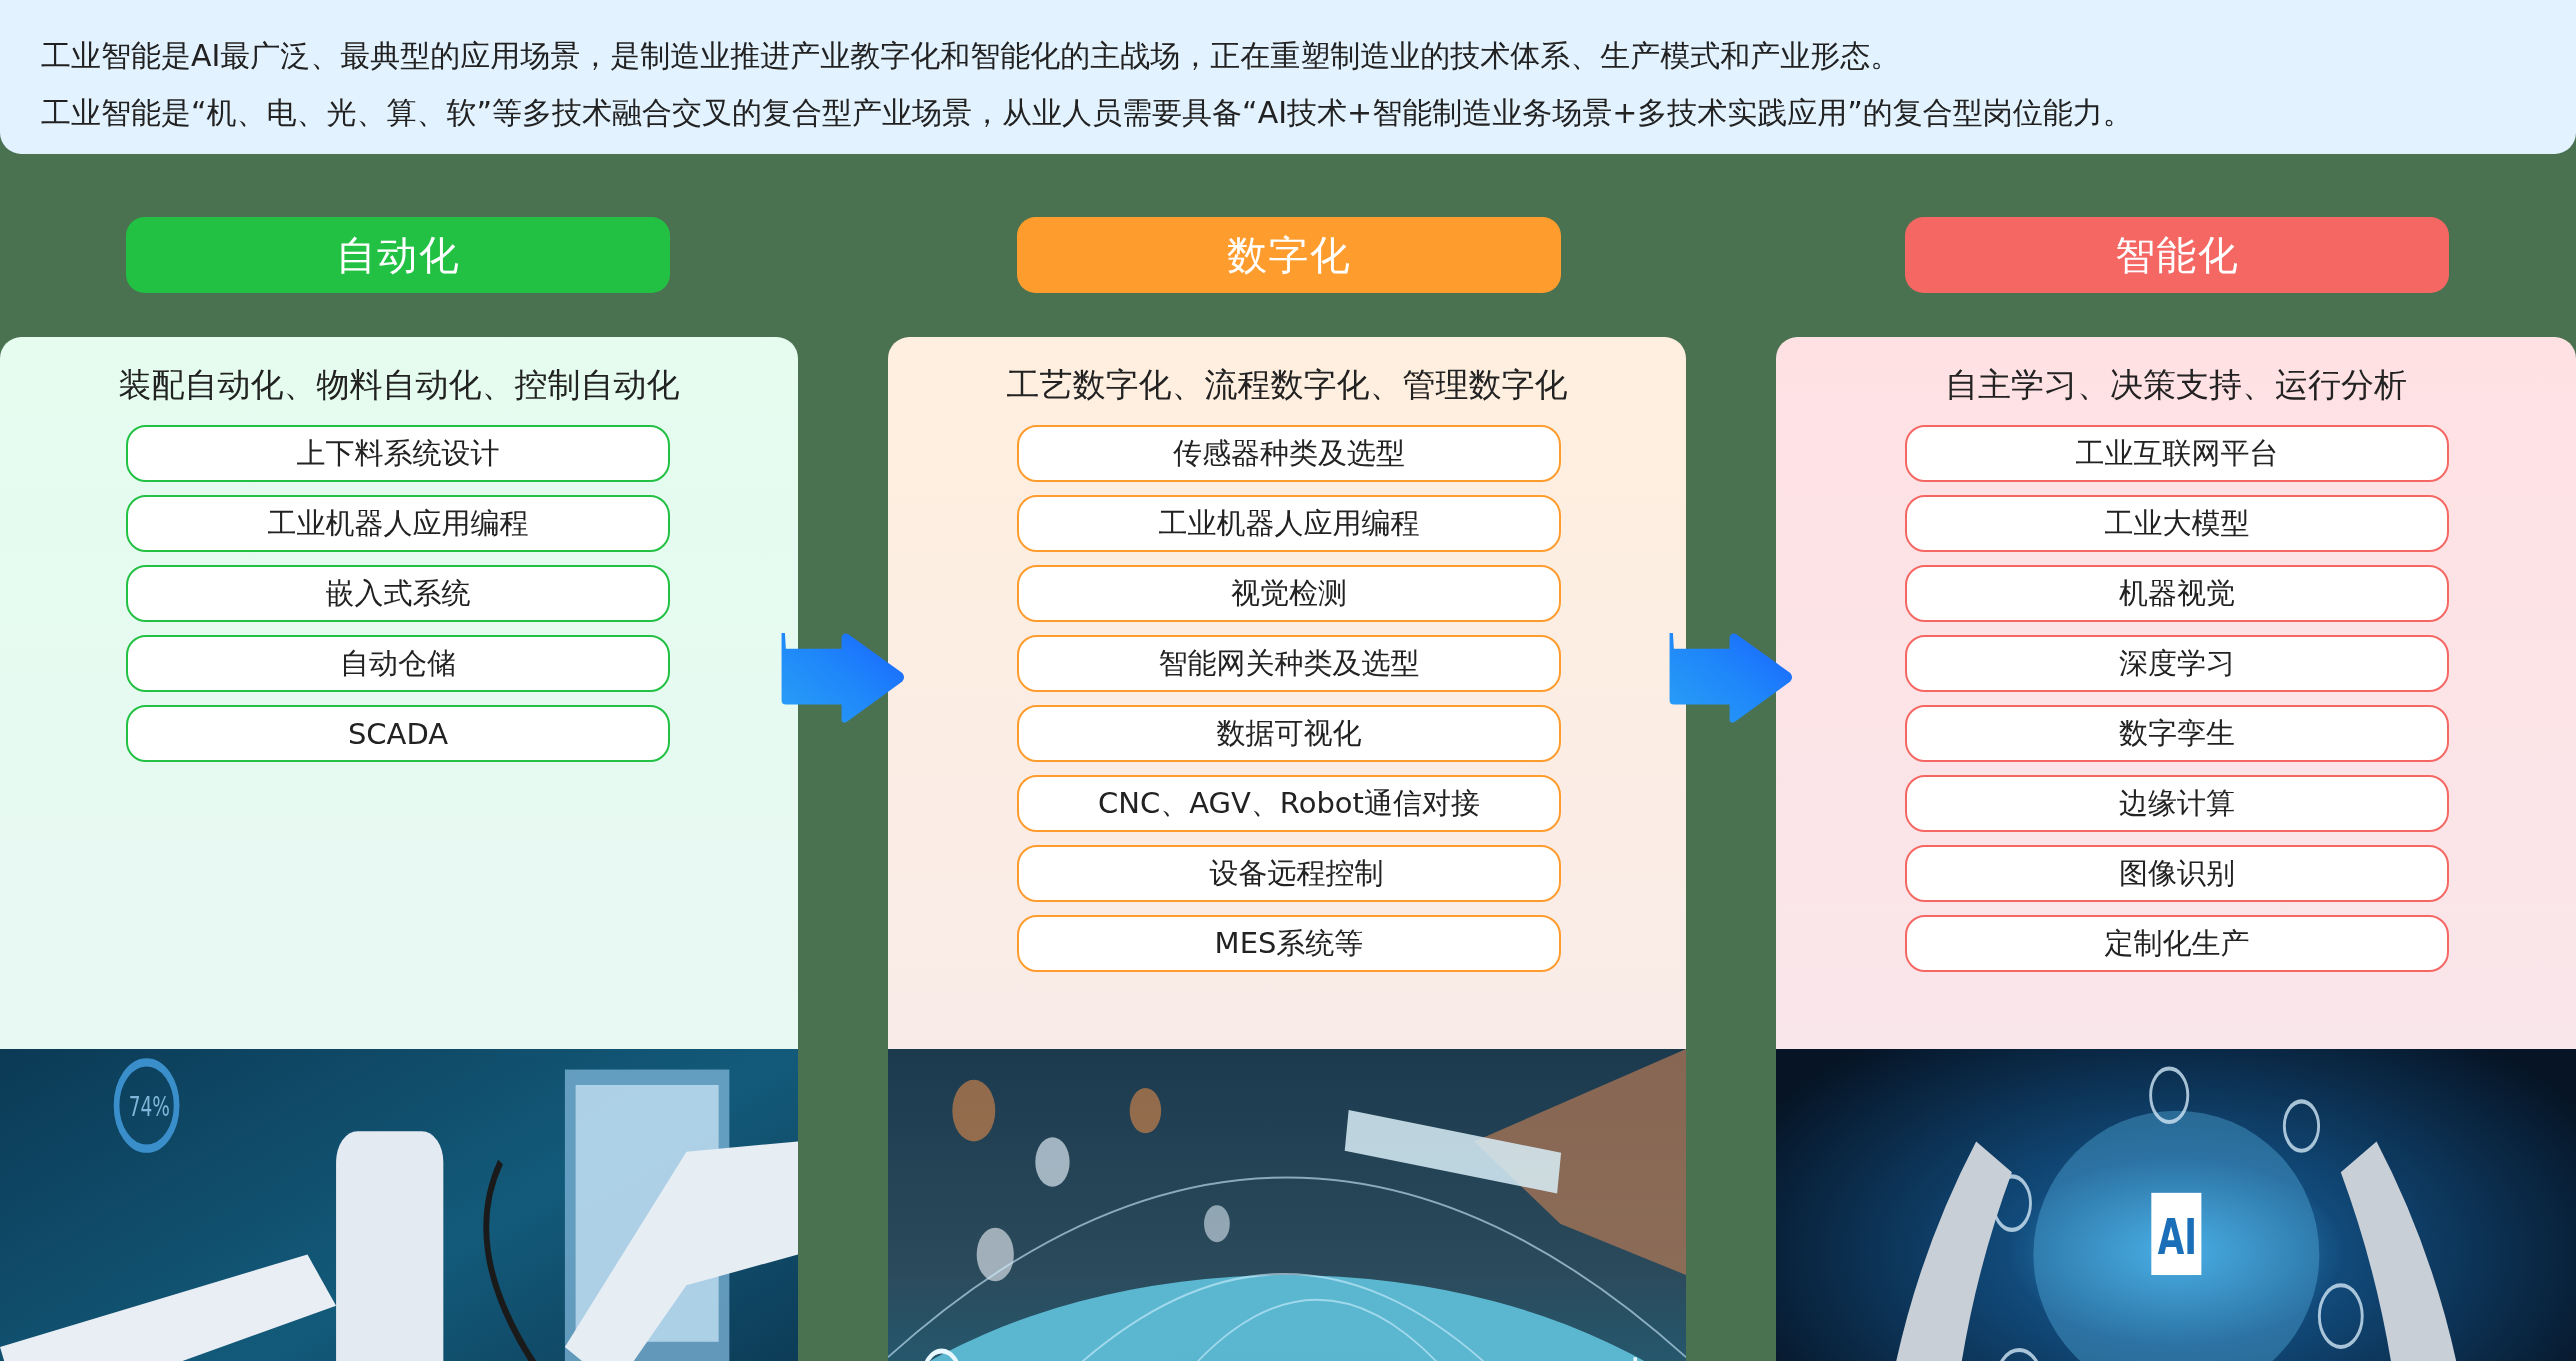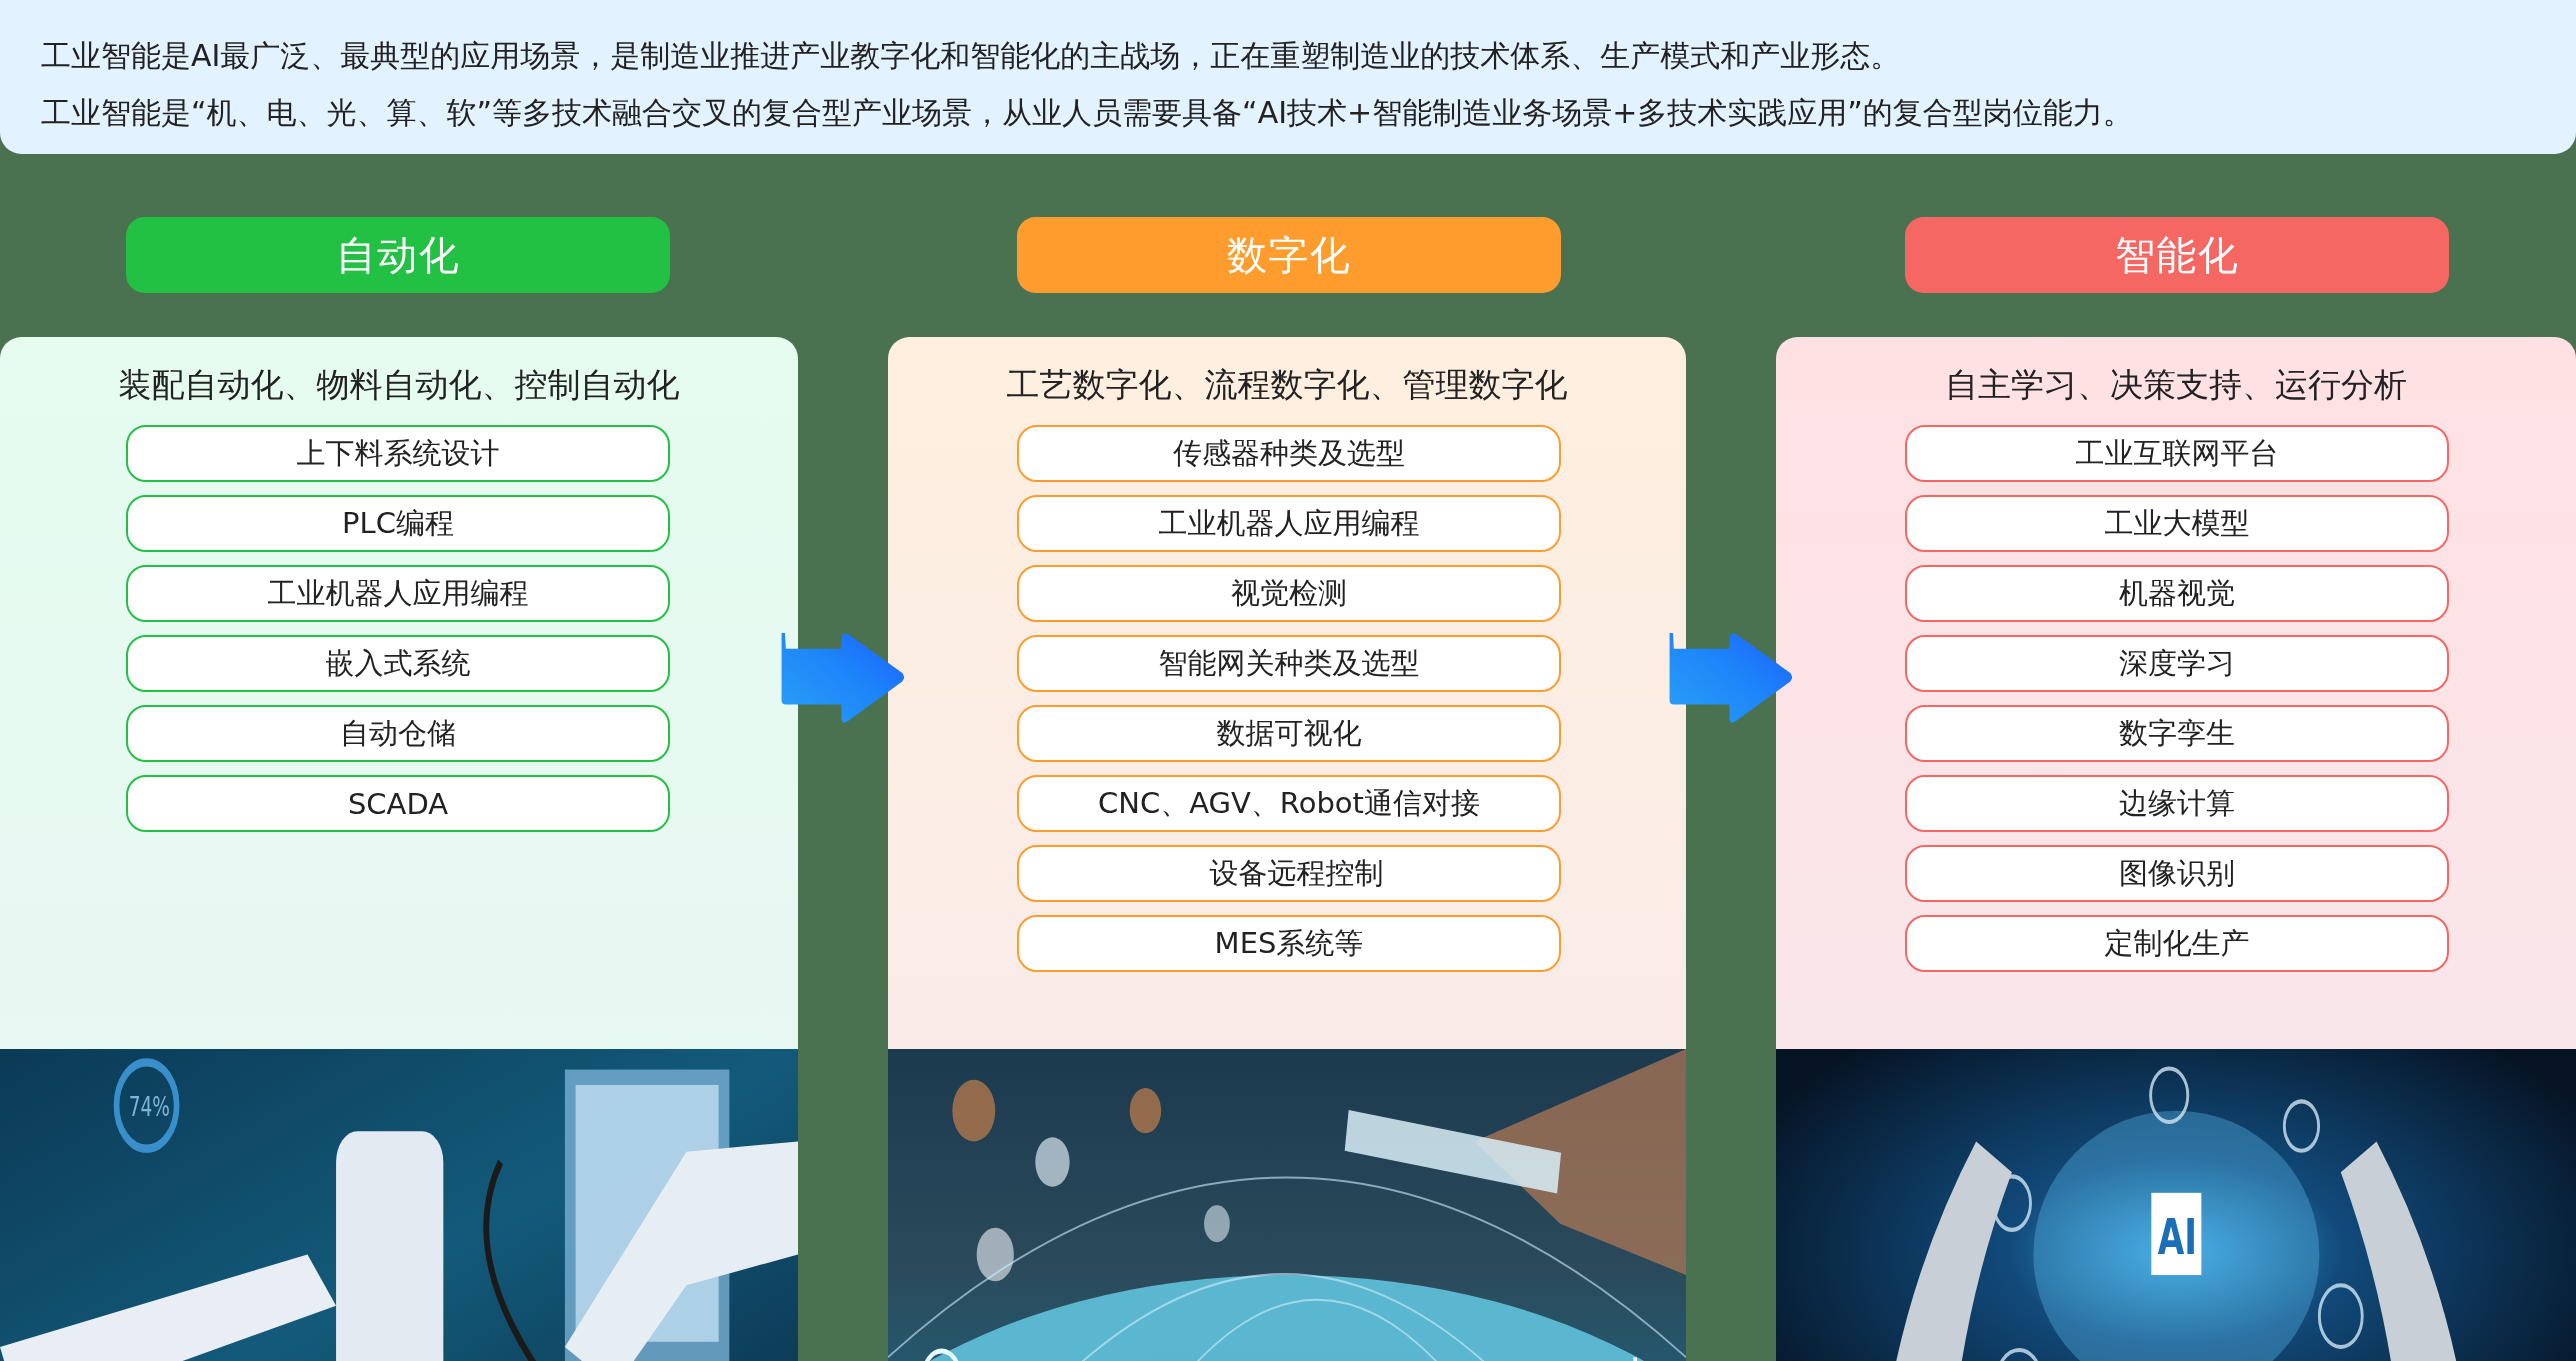--- a/index.html
+++ b/index.html
@@ -55,21 +55,20 @@
 </div>
 
 <div class="stage-header" style="left:126px;background:#22C144;">自动化</div>
 <div class="stage-header" style="left:1017px;background:#FF9C2E;">数字化</div>
 <div class="stage-header" style="left:1905px;background:#F46763;">智能化</div>
 
 <div class="panel" style="left:0;width:798px;background:linear-gradient(180deg,#E5FCEF 0%,#E8F7F3 70%,#EEF2F8 100%);">
   <div class="subtitle">装配自动化、物料自动化、控制自动化</div>
   <div class="items" style="left:126px;">
     <div class="pill" style="border-color:#22C144;">上下料系统设计</div>
-    <div class="pill" style="border-color:#22C144;">PLC编程</div>
     <div class="pill" style="border-color:#22C144;">工业机器人应用编程</div>
     <div class="pill" style="border-color:#22C144;">嵌入式系统</div>
     <div class="pill" style="border-color:#22C144;">自动仓储</div>
     <div class="pill" style="border-color:#22C144;">SCADA</div>
   </div>
   <div class="photo">
     <svg viewBox="0 0 1116 438" preserveAspectRatio="none">
       <defs>
         <linearGradient id="g1" x1="0" y1="0" x2="1" y2="1">
           <stop offset="0" stop-color="#0B3A55"></stop>

